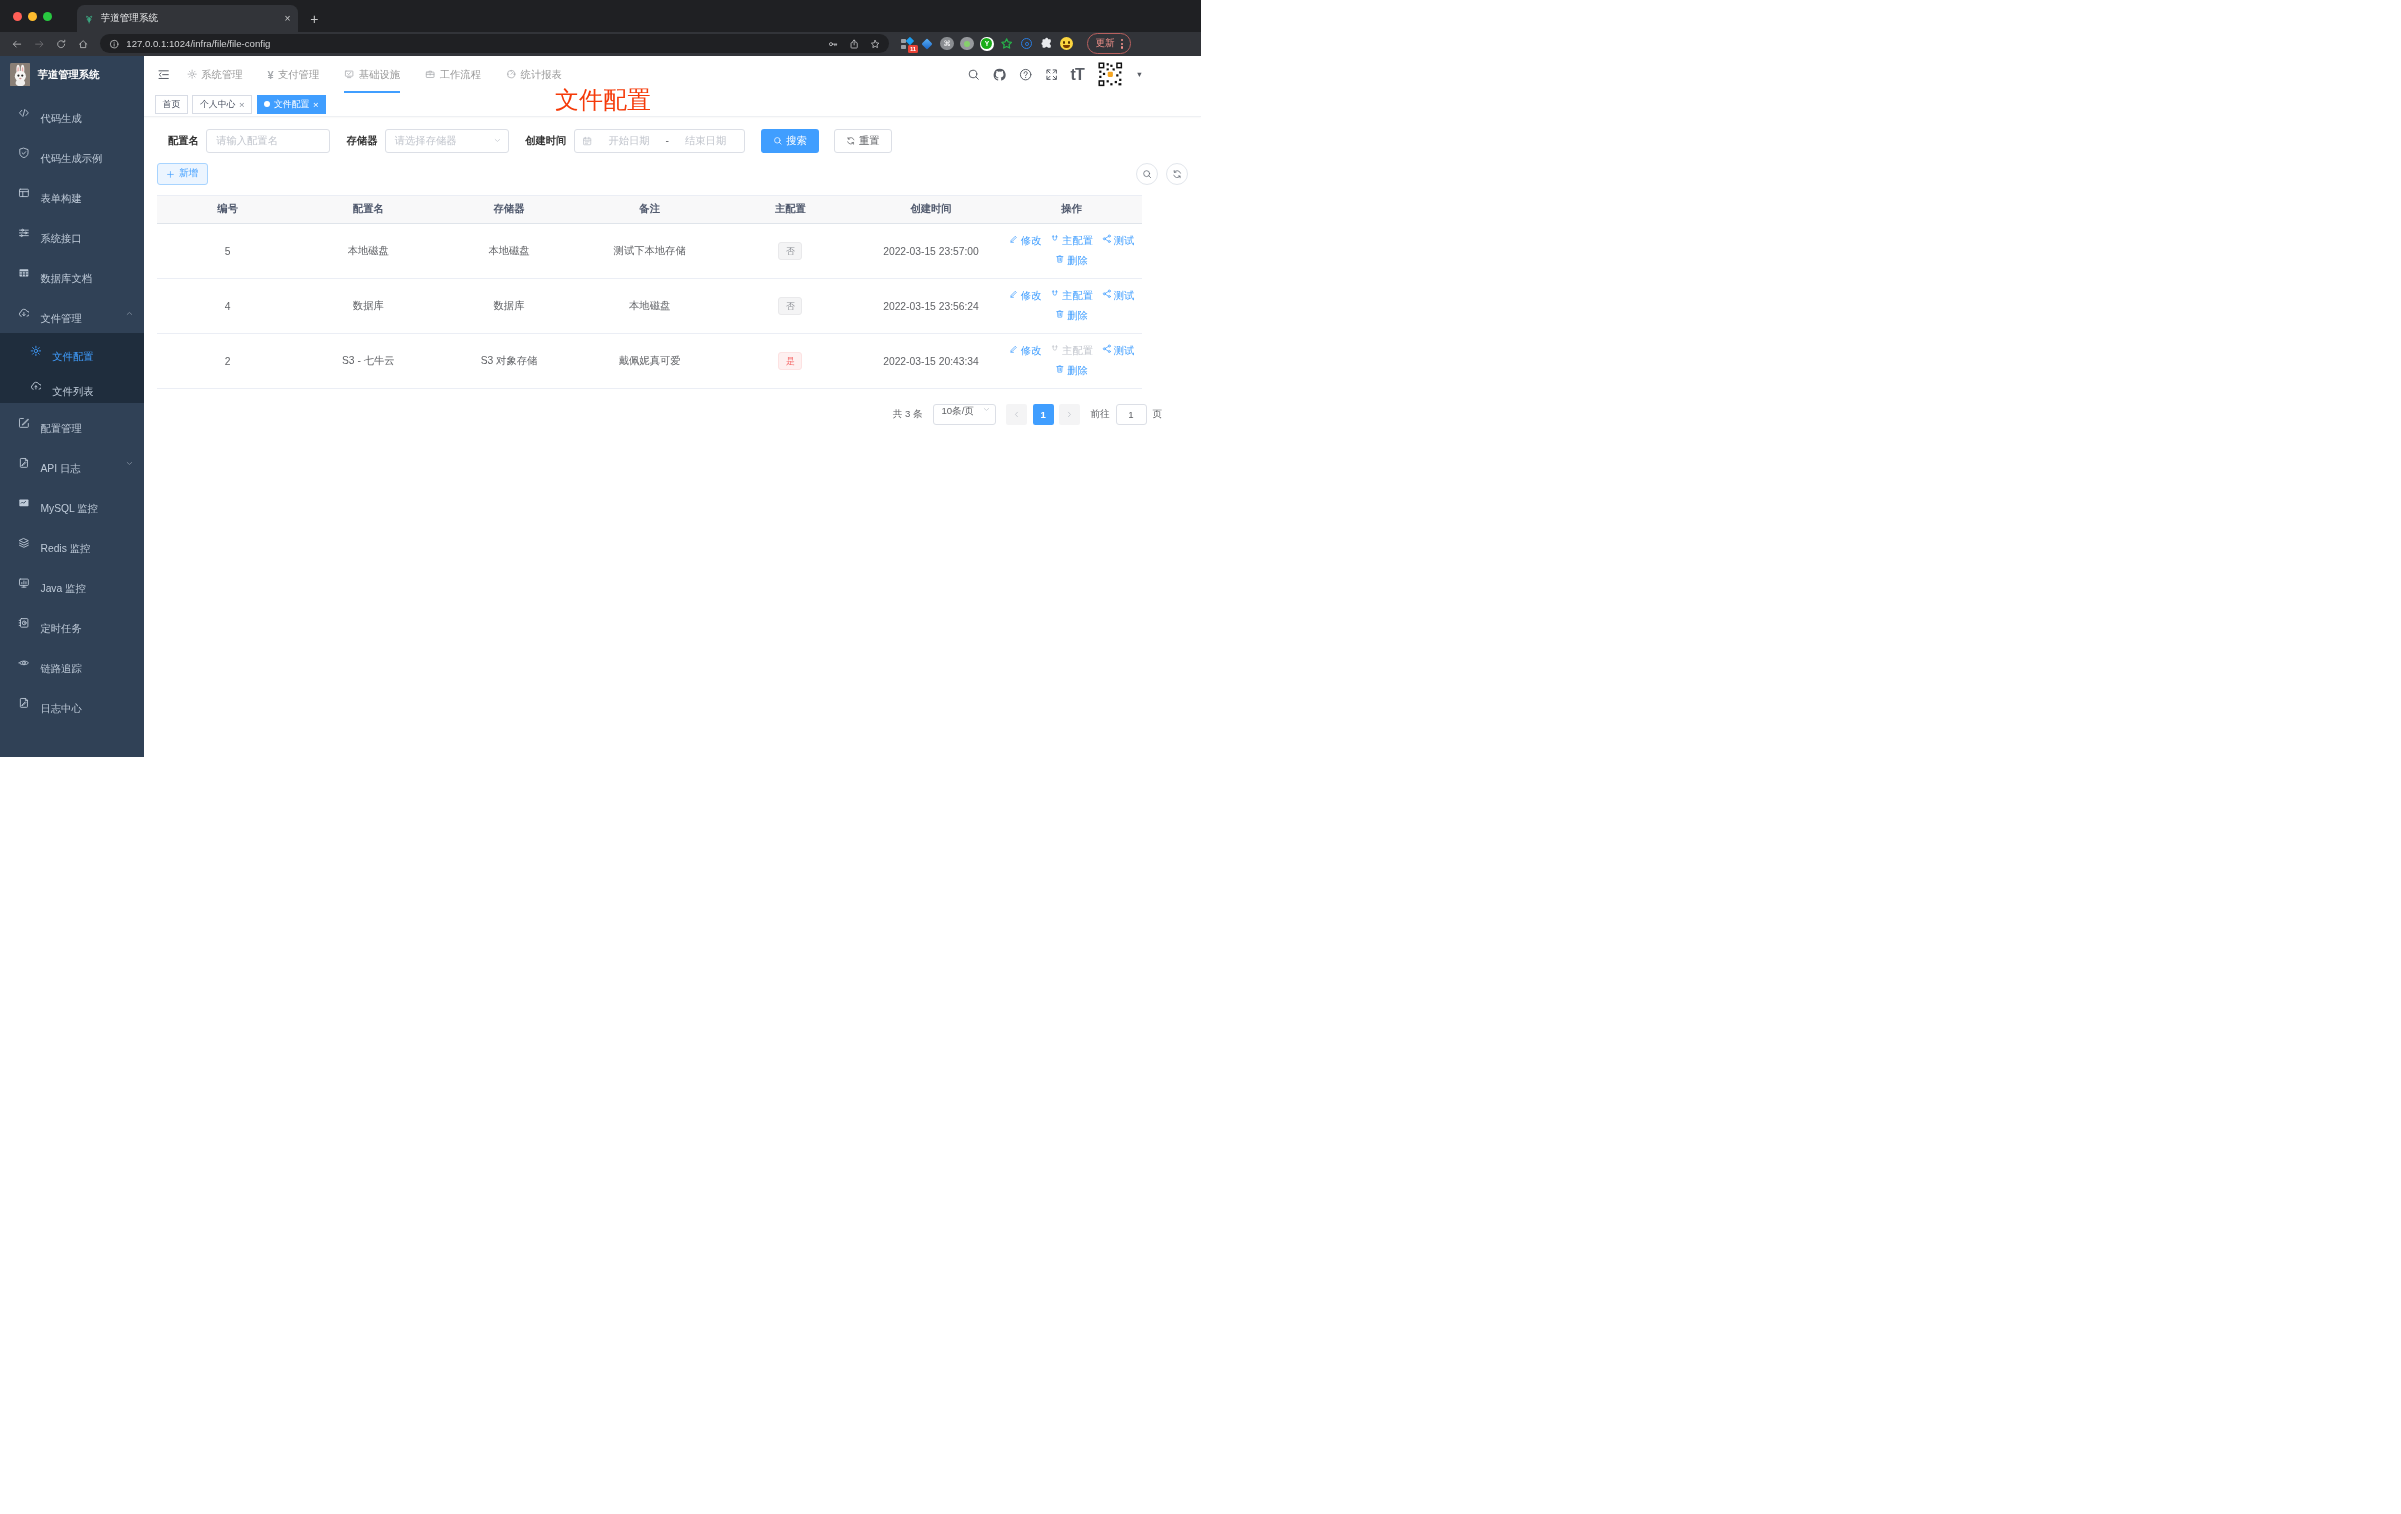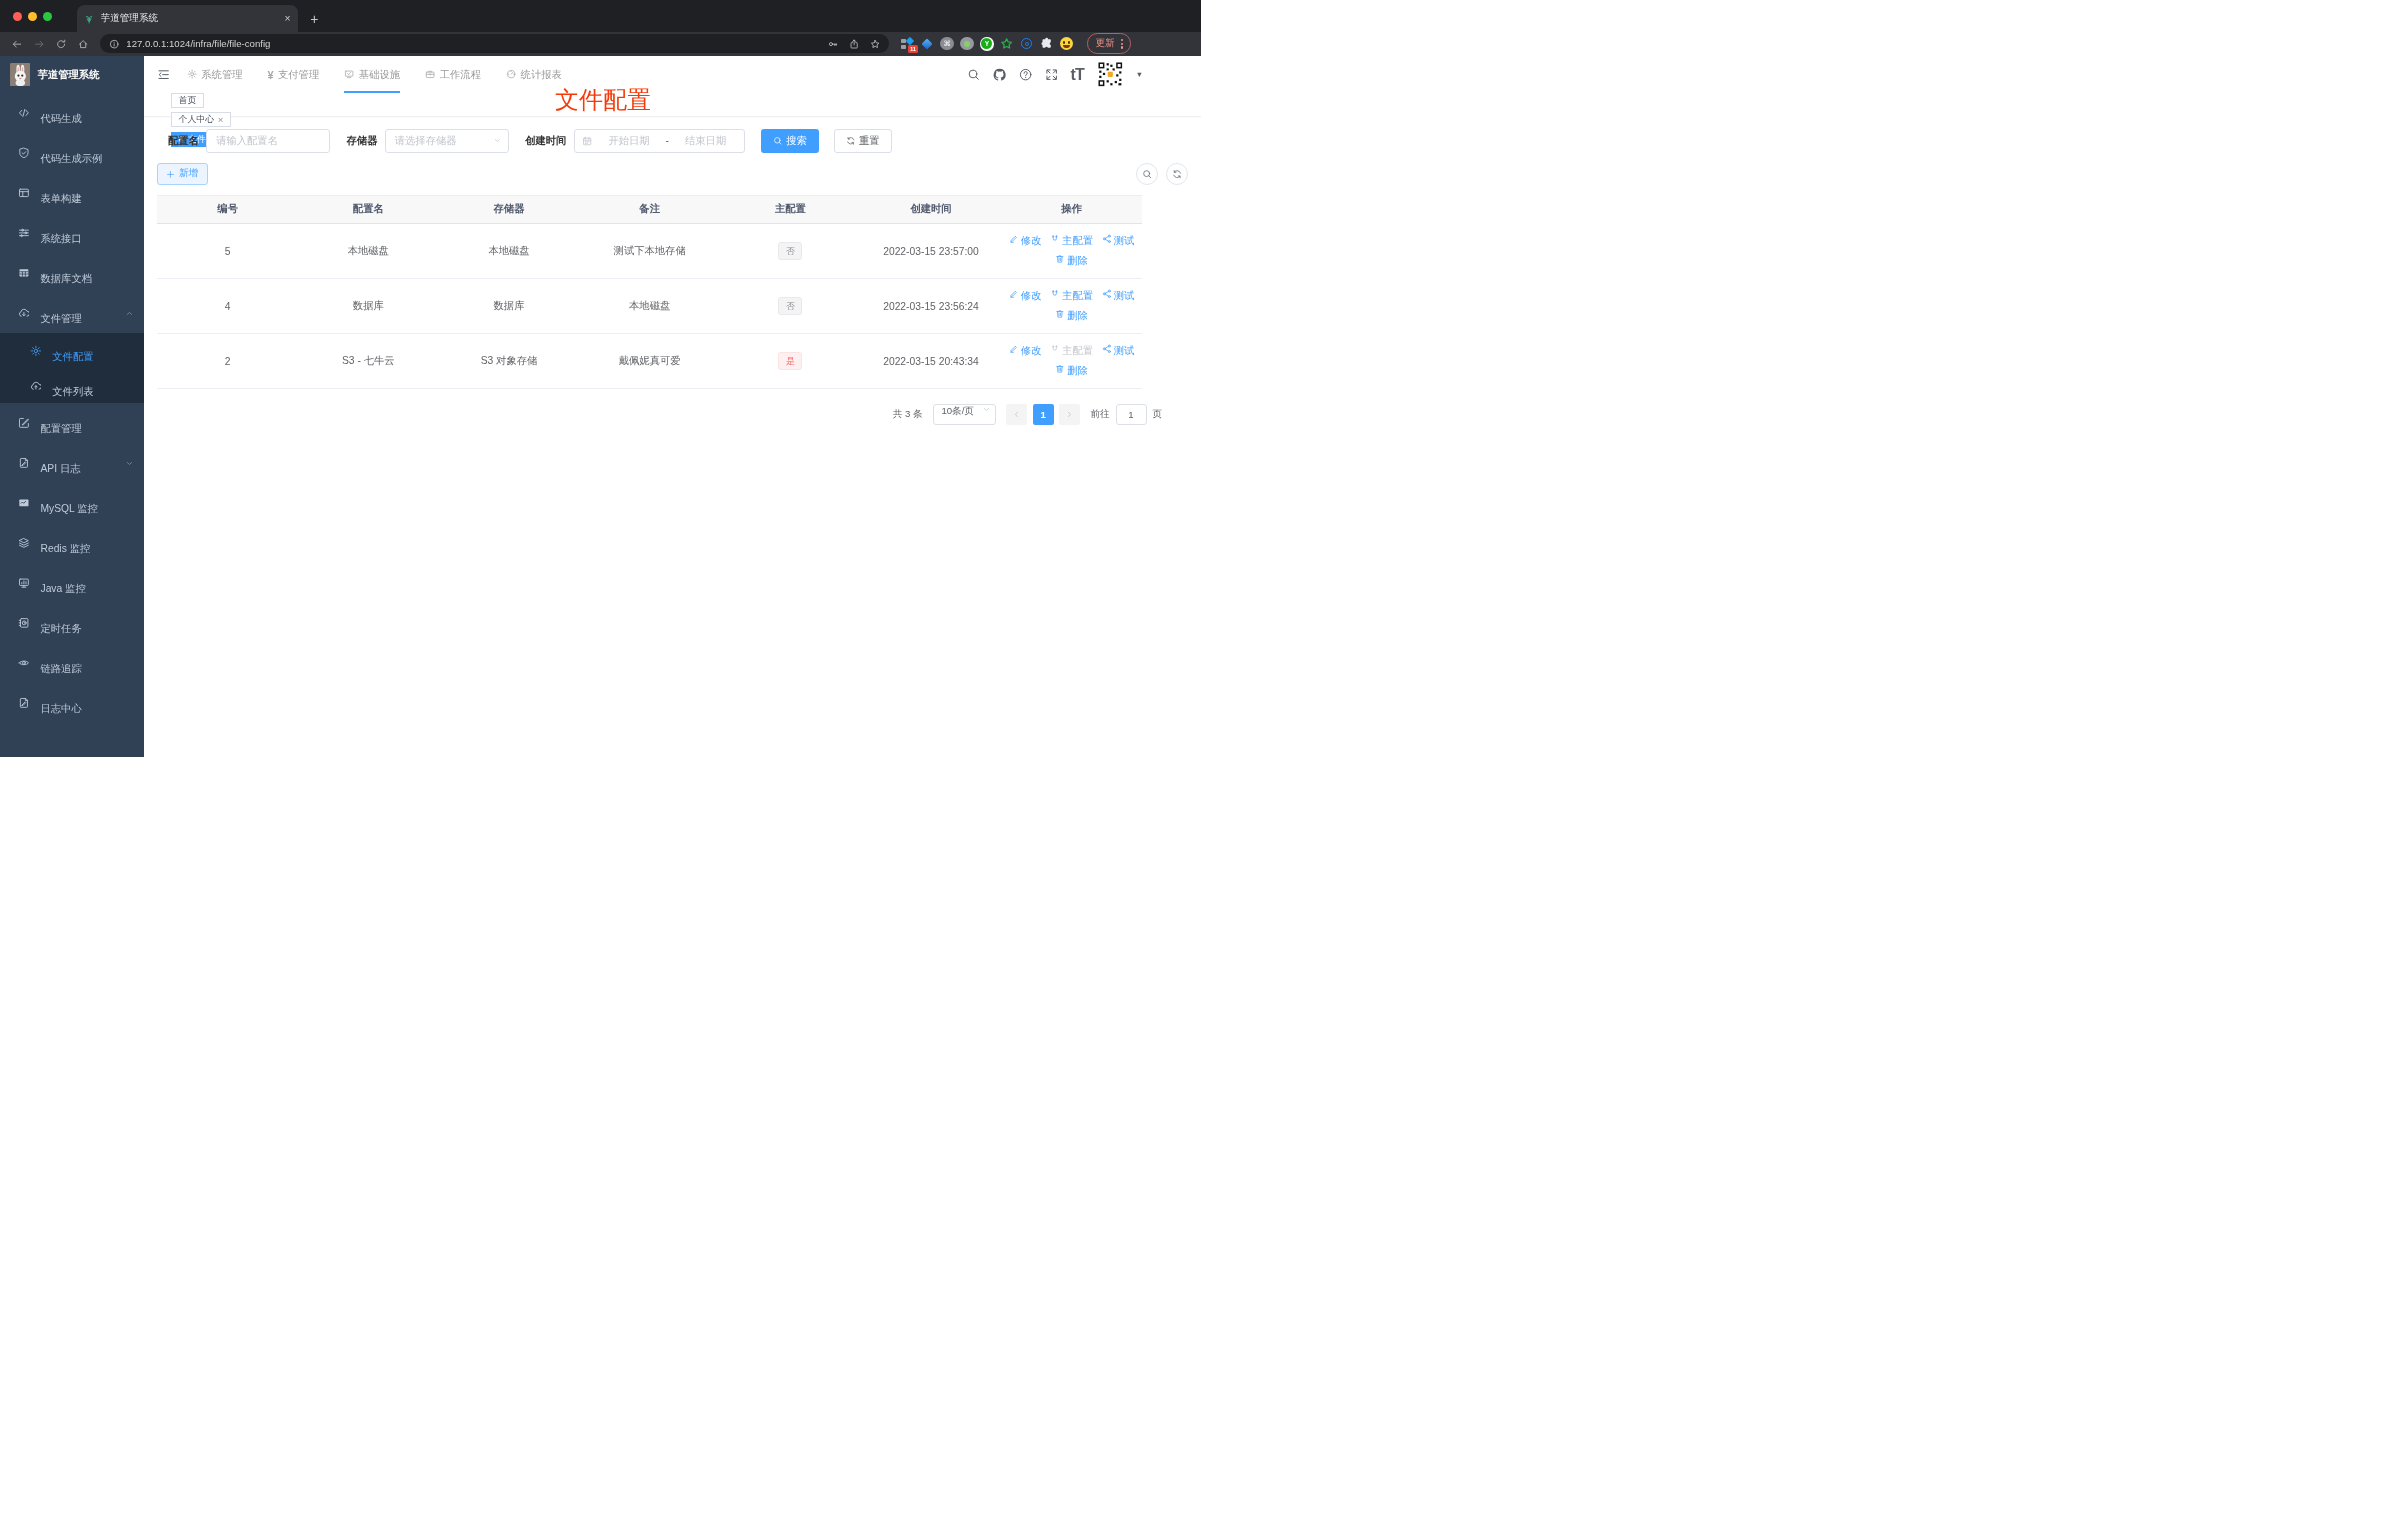--- a/index.html
+++ b/index.html
@@ -87,22 +87,22 @@
   .nav-item .ic { color:#a6a9ad; }
   .nav-item.active::after { content:""; position:absolute; left:0; right:0; bottom:0;
     height:2.2px; background:#409eff; }
   .yen { font-size:11px; font-weight:bold; color:#a6a9ad; }
   .nav-right { margin-left:auto; display:flex; align-items:center; gap:12.5px; color:#5a5e66; }
   .tT { font-size:16px; font-weight:bold; letter-spacing:-0.7px; }
   .avatar { width:26.6px; height:26.6px; border-radius:3.7px; overflow:hidden; background:#fff; flex:none; }
   .caret { color:#5a5e66; font-size:7.4px; }
 
   
-  .tagbar { height:23.6px; display:flex; align-items:flex-start; gap:4.4px; padding-left:27px;
-    border-bottom:0.7px solid #eef0f3; box-shadow:0 0.7px 2.2px rgba(0,0,0,.05);flex-direction:column; }
+  .tagbar { height:23.6px; display:flex; align-items:center; gap:4.4px; padding-left:11px;
+    border-bottom:0.7px solid #eef0f3; box-shadow:0 0.7px 2.2px rgba(0,0,0,.05); }
   .tag { height:19px; display:flex; align-items:center; gap:3.7px; padding:0 6.6px;
     border:0.7px solid #d8dce5; background:#fff; color:#495060; font-size:8.9px; cursor:pointer; }
   .tag .x { font-size:9.6px; color:#8b919c; line-height:1; }
   .tag.active { background:#409eff; border-color:#409eff; color:#fff; }
   .tag.active::before { content:""; width:5.9px; height:5.9px; border-radius:50%; background:#fff; }
   .tag.active .x { color:#fff; }
 
   .annotation { position:absolute; top:28px; left:411px; font-size:24px; color:#f53a09;
     z-index:5; pointer-events:none; white-space:nowrap; }
 

